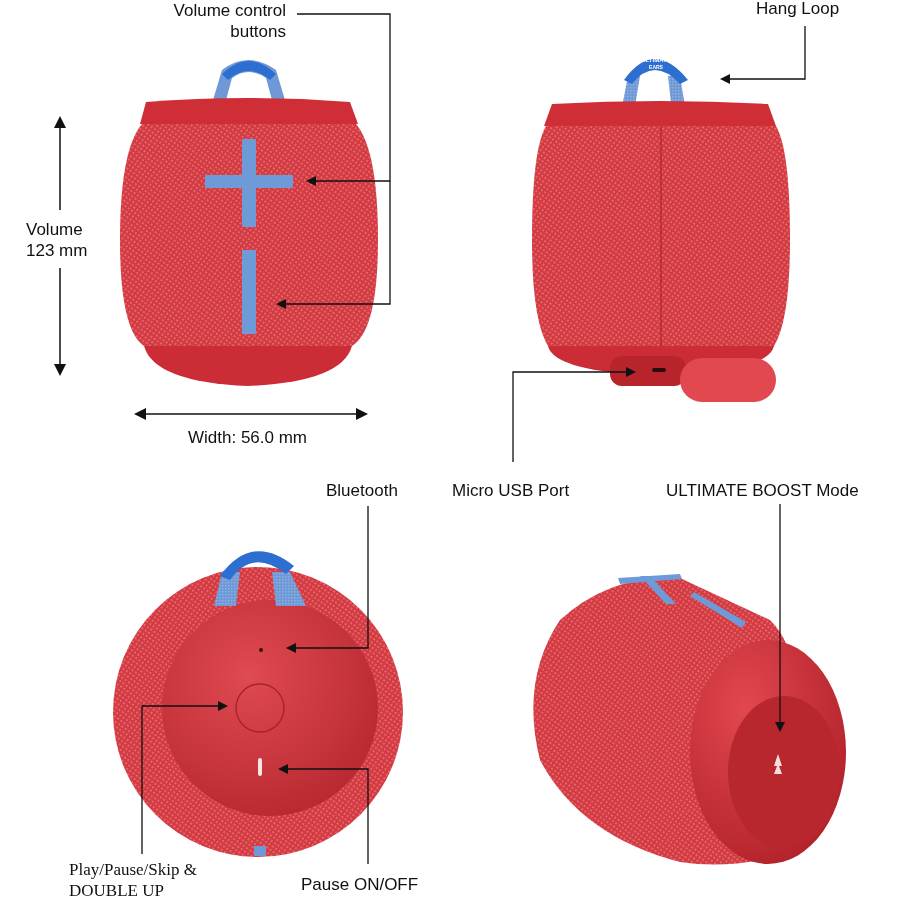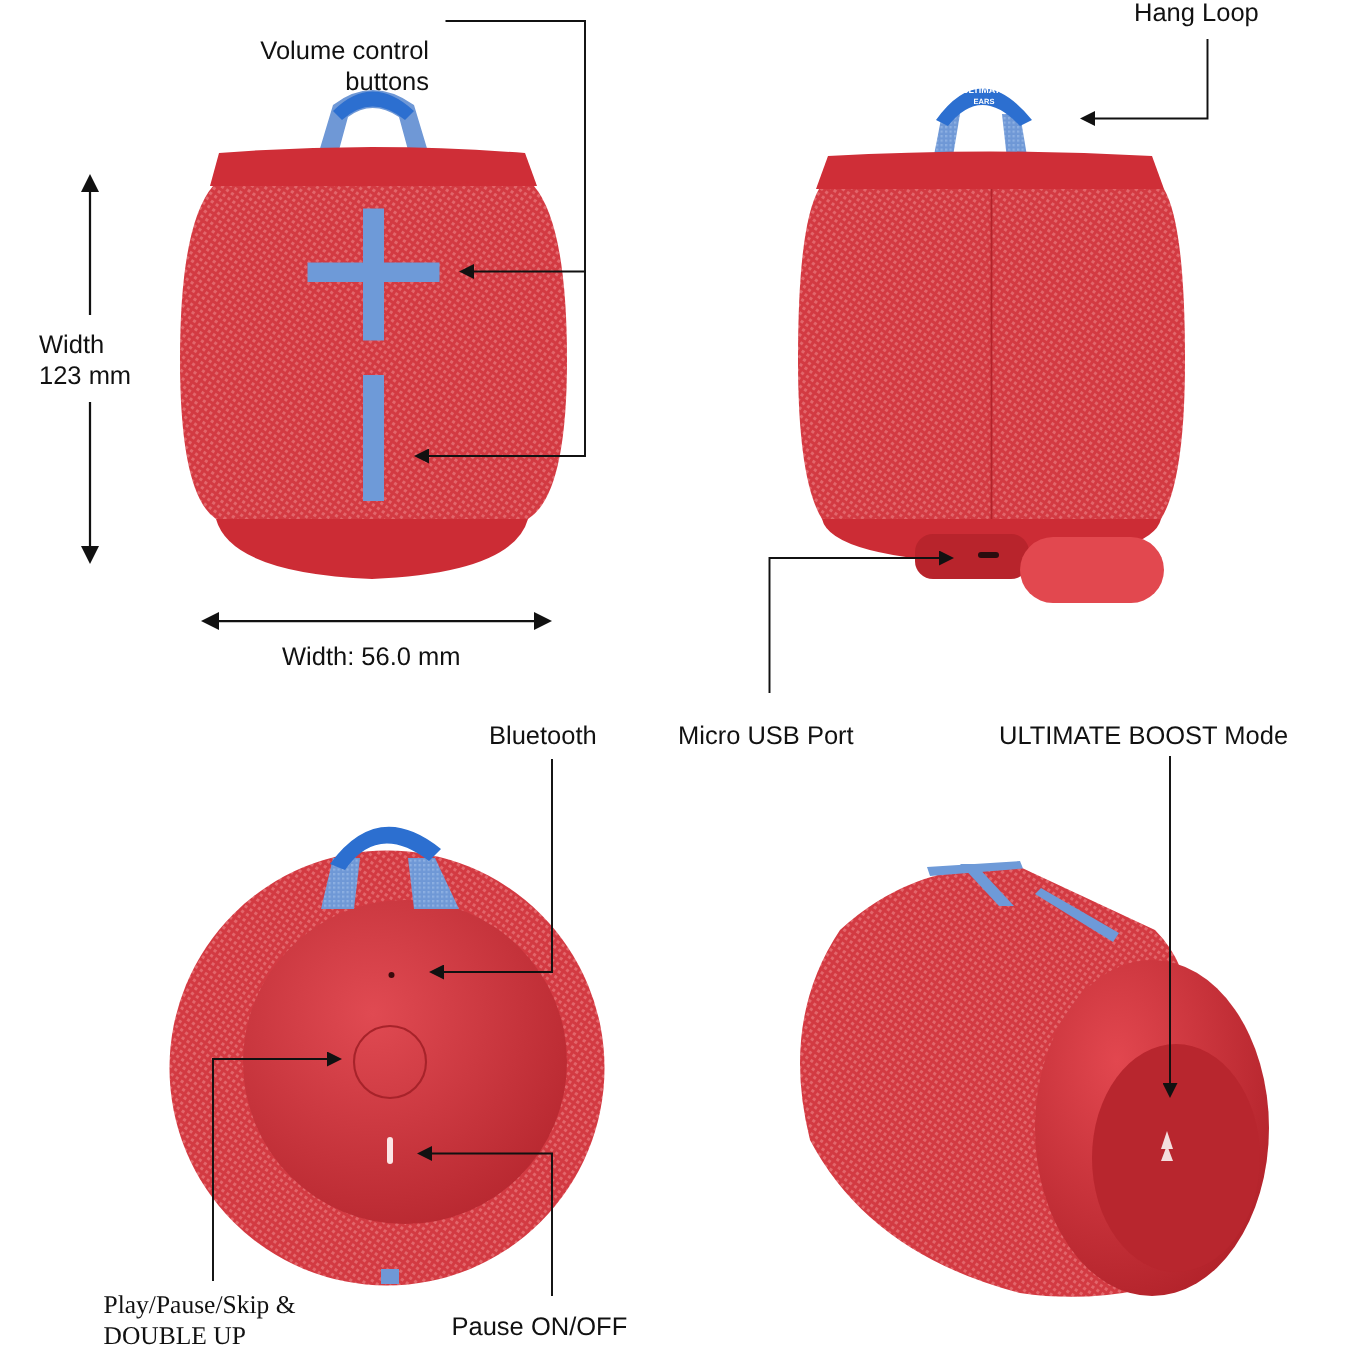--- a/index.html
+++ b/index.html
@@ -131,27 +131,27 @@
       <path d="M640,576 L650,576 L676,604 L666,604 Z"></path>
       <path d="M690,596 L694,592 L746,622 L742,628 Z"></path>
     </g>
   </g>
 
   <g stroke="#111" stroke-width="1.3" fill="none">
     <line x1="780" y1="504" x2="780" y2="730" marker-end="url(#arrowhead)"></line>
   </g>
 </svg>
 
-<div class="label right" style="left:150px; top:0px; width:136px;margin-top:23px;">
+<div class="label right" style="left:150px; top:0px; width:136px;">
   <div>Volume control</div>
   <div>buttons</div>
 </div>
 
 <div class="label" style="left:26px; top:219px;">
-  <div>Width</div>
+  <div>Volume</div>
   <div>123 mm</div>
 </div>
 
 <div class="label" style="left:188px; top:427px;">Width: 56.0 mm</div>
 
 <div class="label" style="left:756px; top:-2px;">Hang Loop</div>
 
 <div class="label" style="left:452px; top:480px;">Micro USB Port</div>
 
 <div class="label" style="left:326px; top:480px;">Bluetooth</div>

